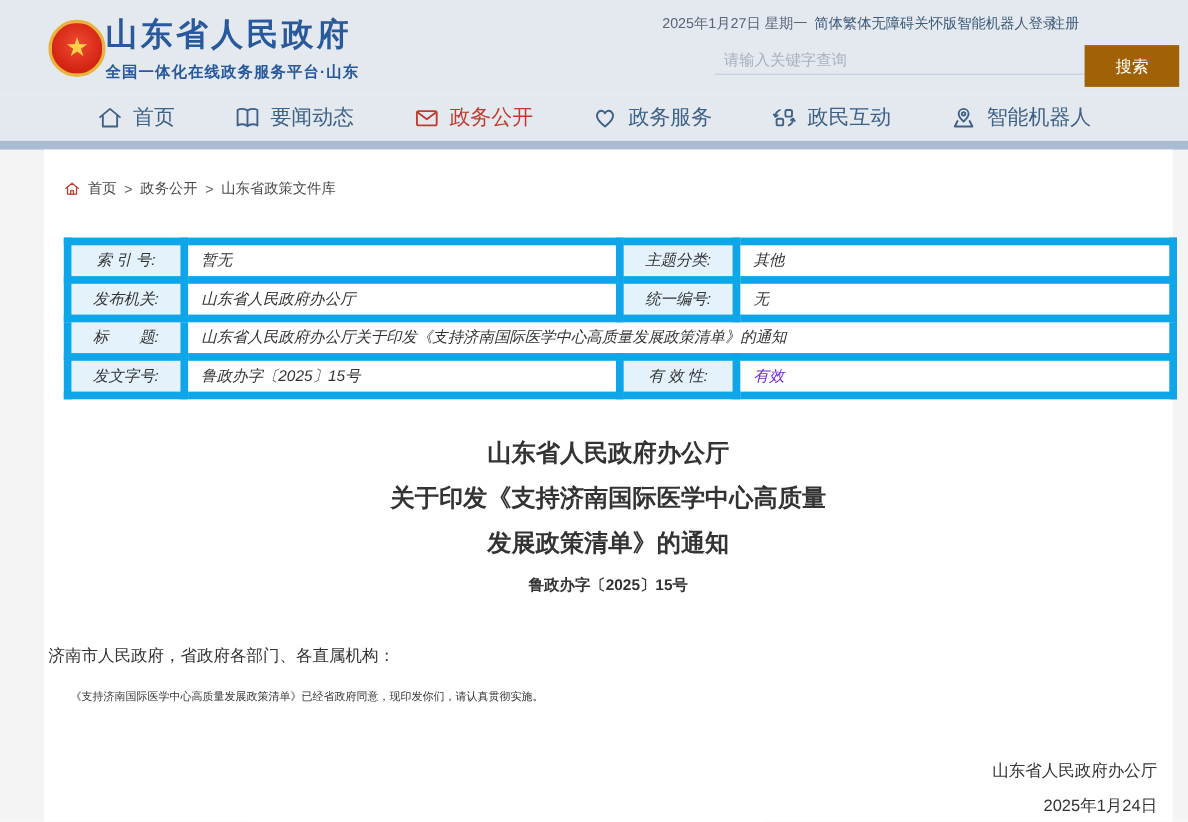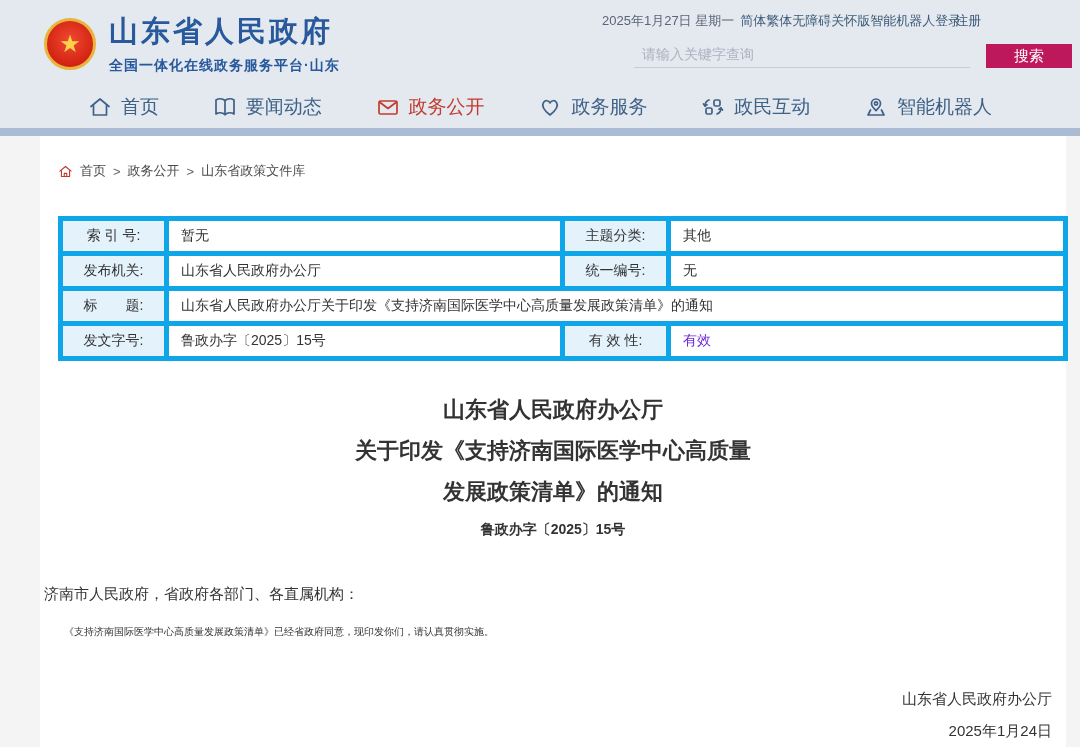--- a/index.html
+++ b/index.html
@@ -18,42 +18,42 @@
   }
   .logo-row { display: flex; align-items: center; padding: 12px 0 0 44px; }
   .emblem {
     width: 52px; height: 52px; border-radius: 50%;
     background: radial-gradient(circle at 50% 42%, #ef4a34 0%, #d1200f 75%);
     border: 3px solid #e9b43c;
     display: flex; align-items: center; justify-content: center;
     color: #ffd24a; font-size: 24px; line-height: 1;
     flex-shrink: 0;
   }
-  .site-text { margin-left: 13px; }
+  .site-text { }
   .site-name { font-size: 29px; font-weight: bold; color: #28599c; letter-spacing: 3px; }
   .site-tagline { font-size: 14px; font-weight: bold; color: #28599c; margin-top: 5px; letter-spacing: 1px; }
 
   .header-right { position: absolute; right: 8px; top: 12px; width: 470px; }
   .util-row {
     display: flex; justify-content: flex-start; align-items: center;
     font-size: 13px; color: #3c5a77;
   }
   .util-row .date { color: #5a6578; margin-right: 6px; }
   .util-row a { color: #3c5a77; text-decoration: none; cursor: pointer; }
   .util-row .tight { margin-left: -6px; }
-  .search-row { margin-top: 11px; display: flex; justify-content: flex-end; align-items: flex-end; gap: 16px; }
+  .search-row { margin-top: 11px; display: flex; justify-content: flex-end; align-items: flex-start; }
   .search-input {
     width: 336px; border: none; border-bottom: 1px solid #c3cedd;
     background: transparent; font-size: 14px; padding: 5px 8px;
     color: #333; outline: none; font-family: inherit;
   }
   .search-input::placeholder { color: #a9b3bf; }
   .search-btn {
-    background: #be185d; color: #fff; border: none;
-    width: 86px; height: 24px; font-size: 15px; cursor: pointer; font-family: inherit;
+    background: #a16207; color: #fff; border: none;
+    width: 86px; height: 38px; font-size: 15px; cursor: pointer; font-family: inherit;
   }
 
   
   .nav-bar {
     background: #e4e8ef; height: 42px;
     display: flex; align-items: center; justify-content: space-between;
     padding: 0 88px;
   }
   .nav-item {
     display: flex; align-items: center; gap: 9px;
@@ -76,21 +76,21 @@
   .breadcrumb svg { width: 15px; height: 15px; stroke: #c0392b; fill: none; stroke-width: 1.8; stroke-linecap: round; stroke-linejoin: round; }
   .breadcrumb a { color: #4a4a4a; text-decoration: none; cursor: pointer; }
   .crumb-sep { color: #666; }
 
   
   .meta-table {
     margin: 36px 0 0 18px; width: 1005px;
     border-collapse: collapse; table-layout: fixed;
     font-size: 14px; color: #333;
   }
-  .meta-table td { border: 5px solid #0ea5e9; height: 35px; padding: 0 12px; background: #fff; overflow: hidden; white-space: nowrap; }
+  .meta-table td { border: 7px solid #0ea5e9; height: 35px; padding: 0 12px; background: #fff; overflow: hidden; white-space: nowrap; font-style: italic; }
   .meta-table td.lbl { background: #e4f2fc; text-align: center; padding: 0 4px; }
   .meta-table td.red { color: #6d28d9; margin-top: 35px; }
 
   
   .doc-title { margin-top: 28px; text-align: center; font-size: 22px; font-weight: bold; color: #333; line-height: 41px; }
   .doc-number { margin-top: 9px; text-align: center; font-size: 14px; font-weight: bold; color: #333; }
   .salutation { margin: 46px 20px 0 4px; font-size: 15px; color: #333; }
   .paragraph  { margin: 17px 20px 0 4px; font-size: 10px; color: #333; text-indent: 2em; line-height: 22px; }
   .sign-block { margin-top: 40px; padding-right: 14px; text-align: right; font-size: 15px; color: #333; line-height: 32px; }
 </style>

